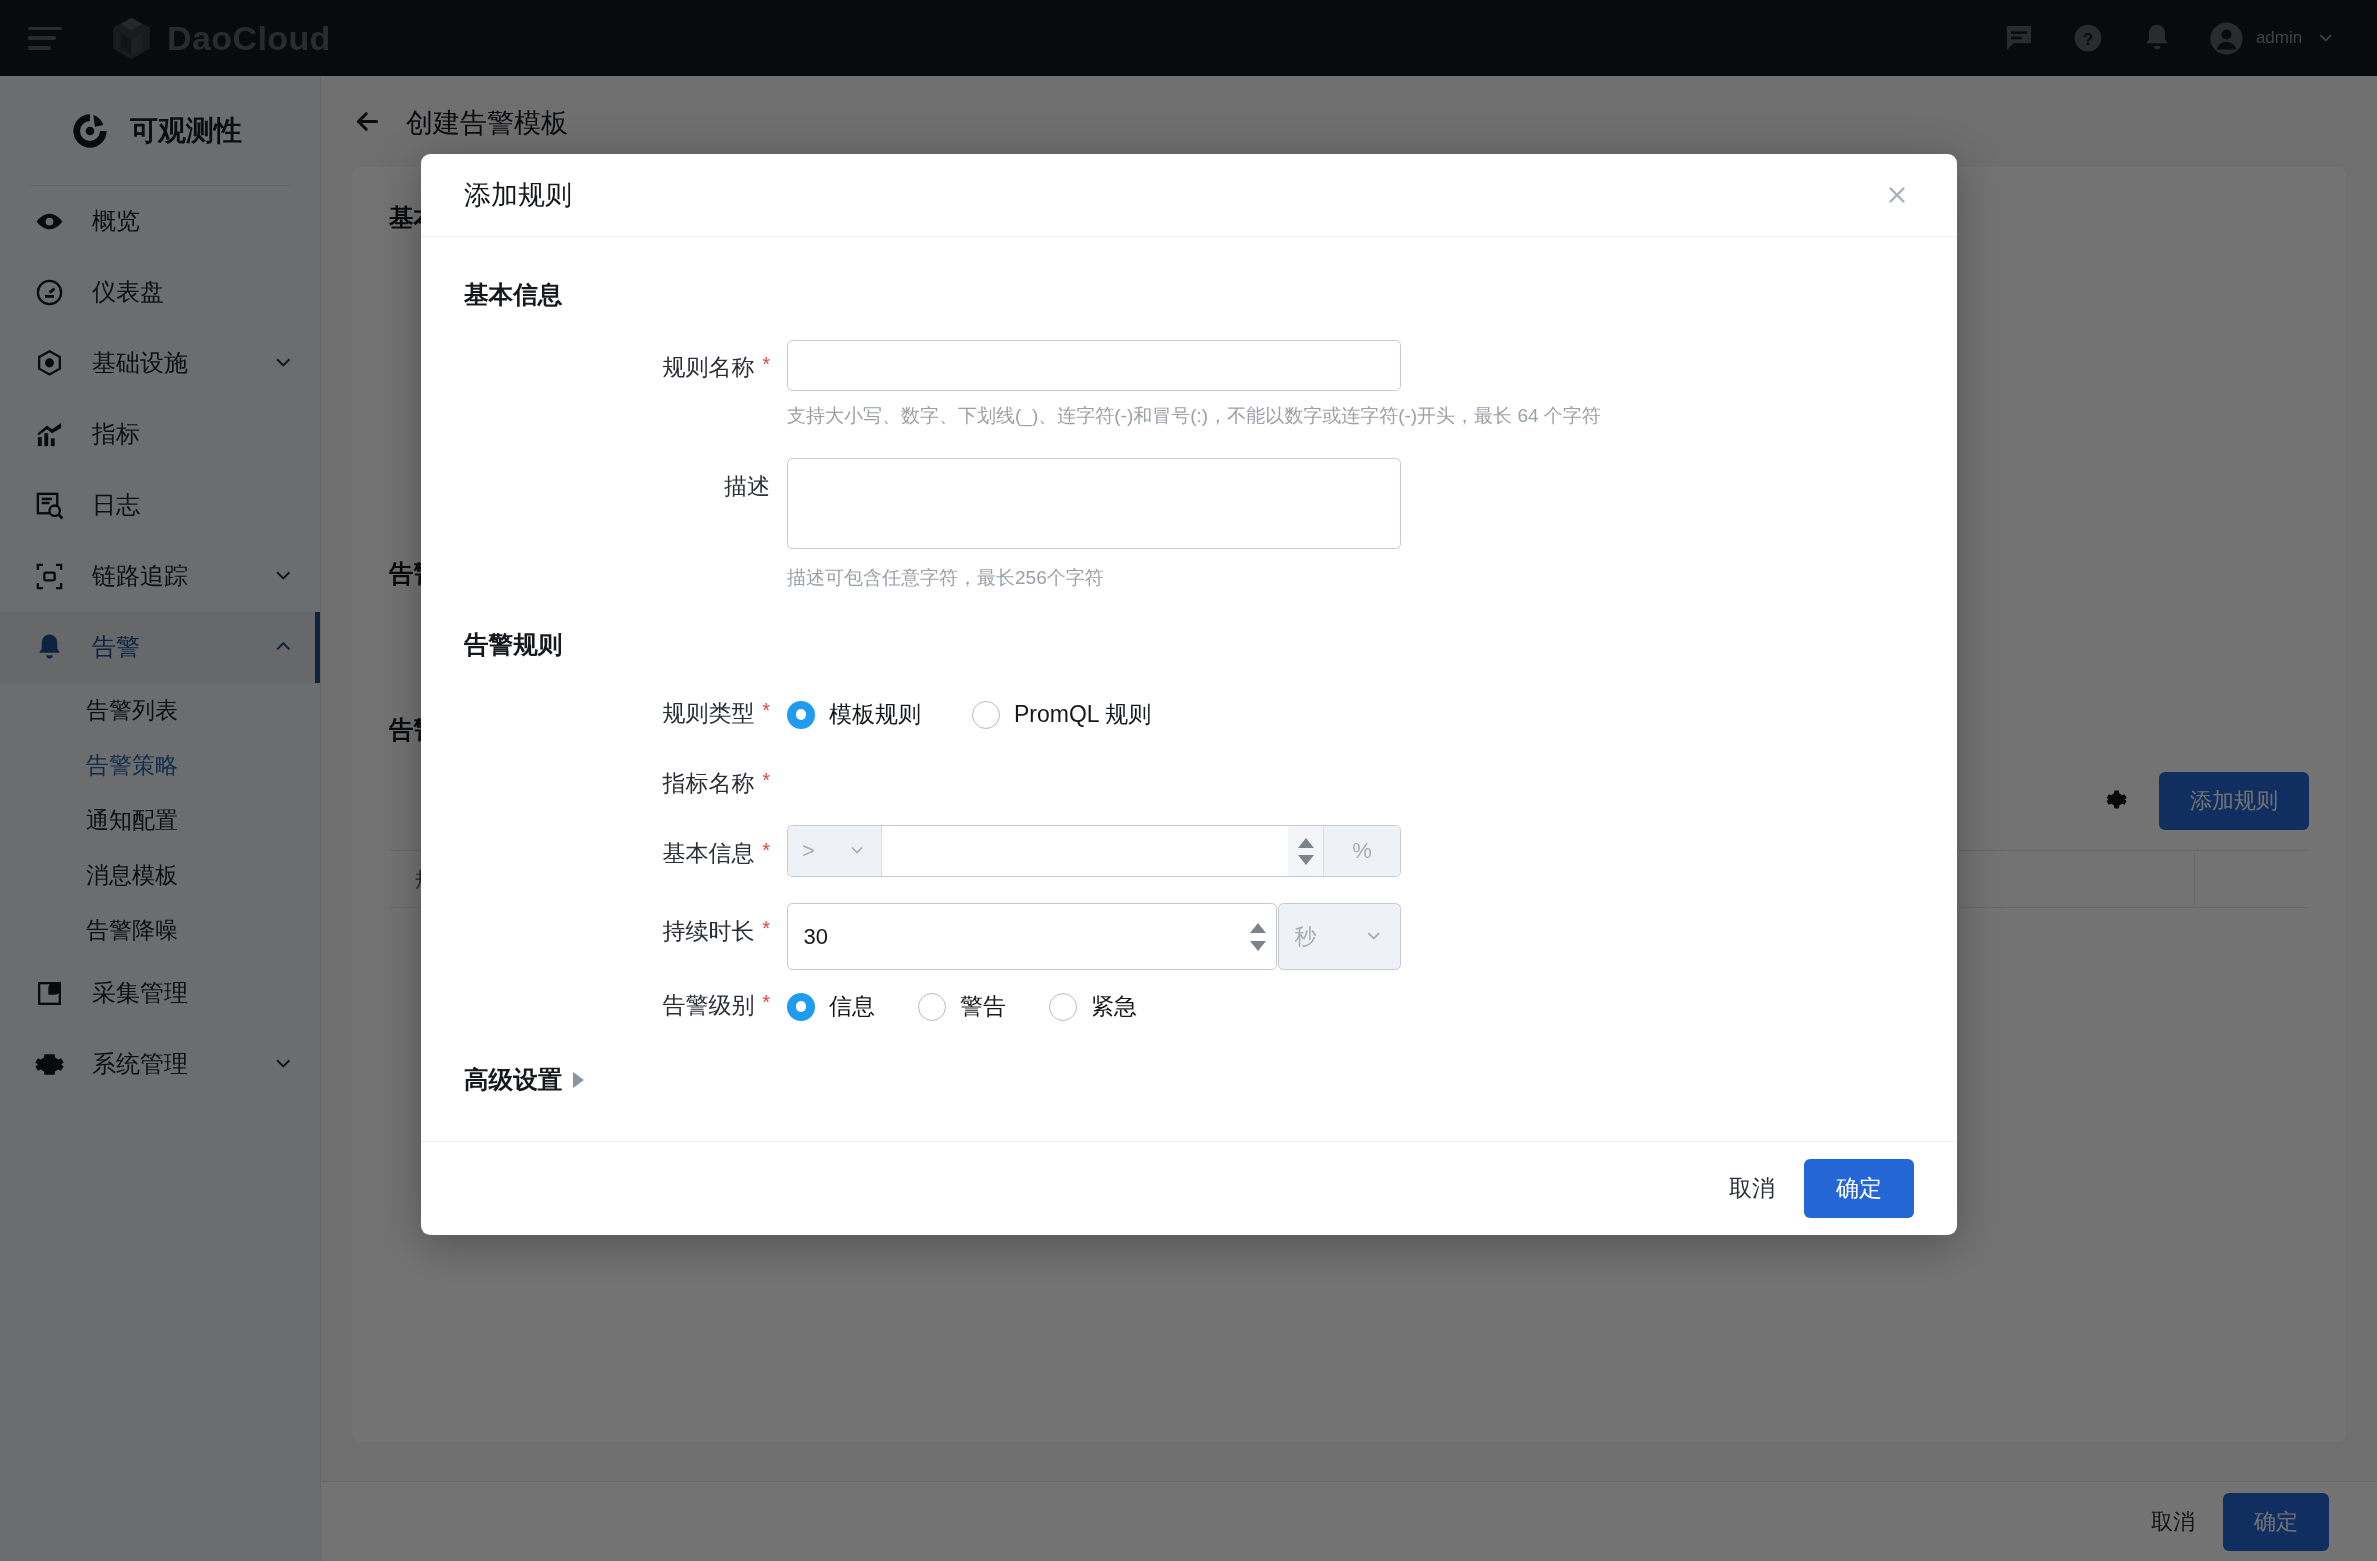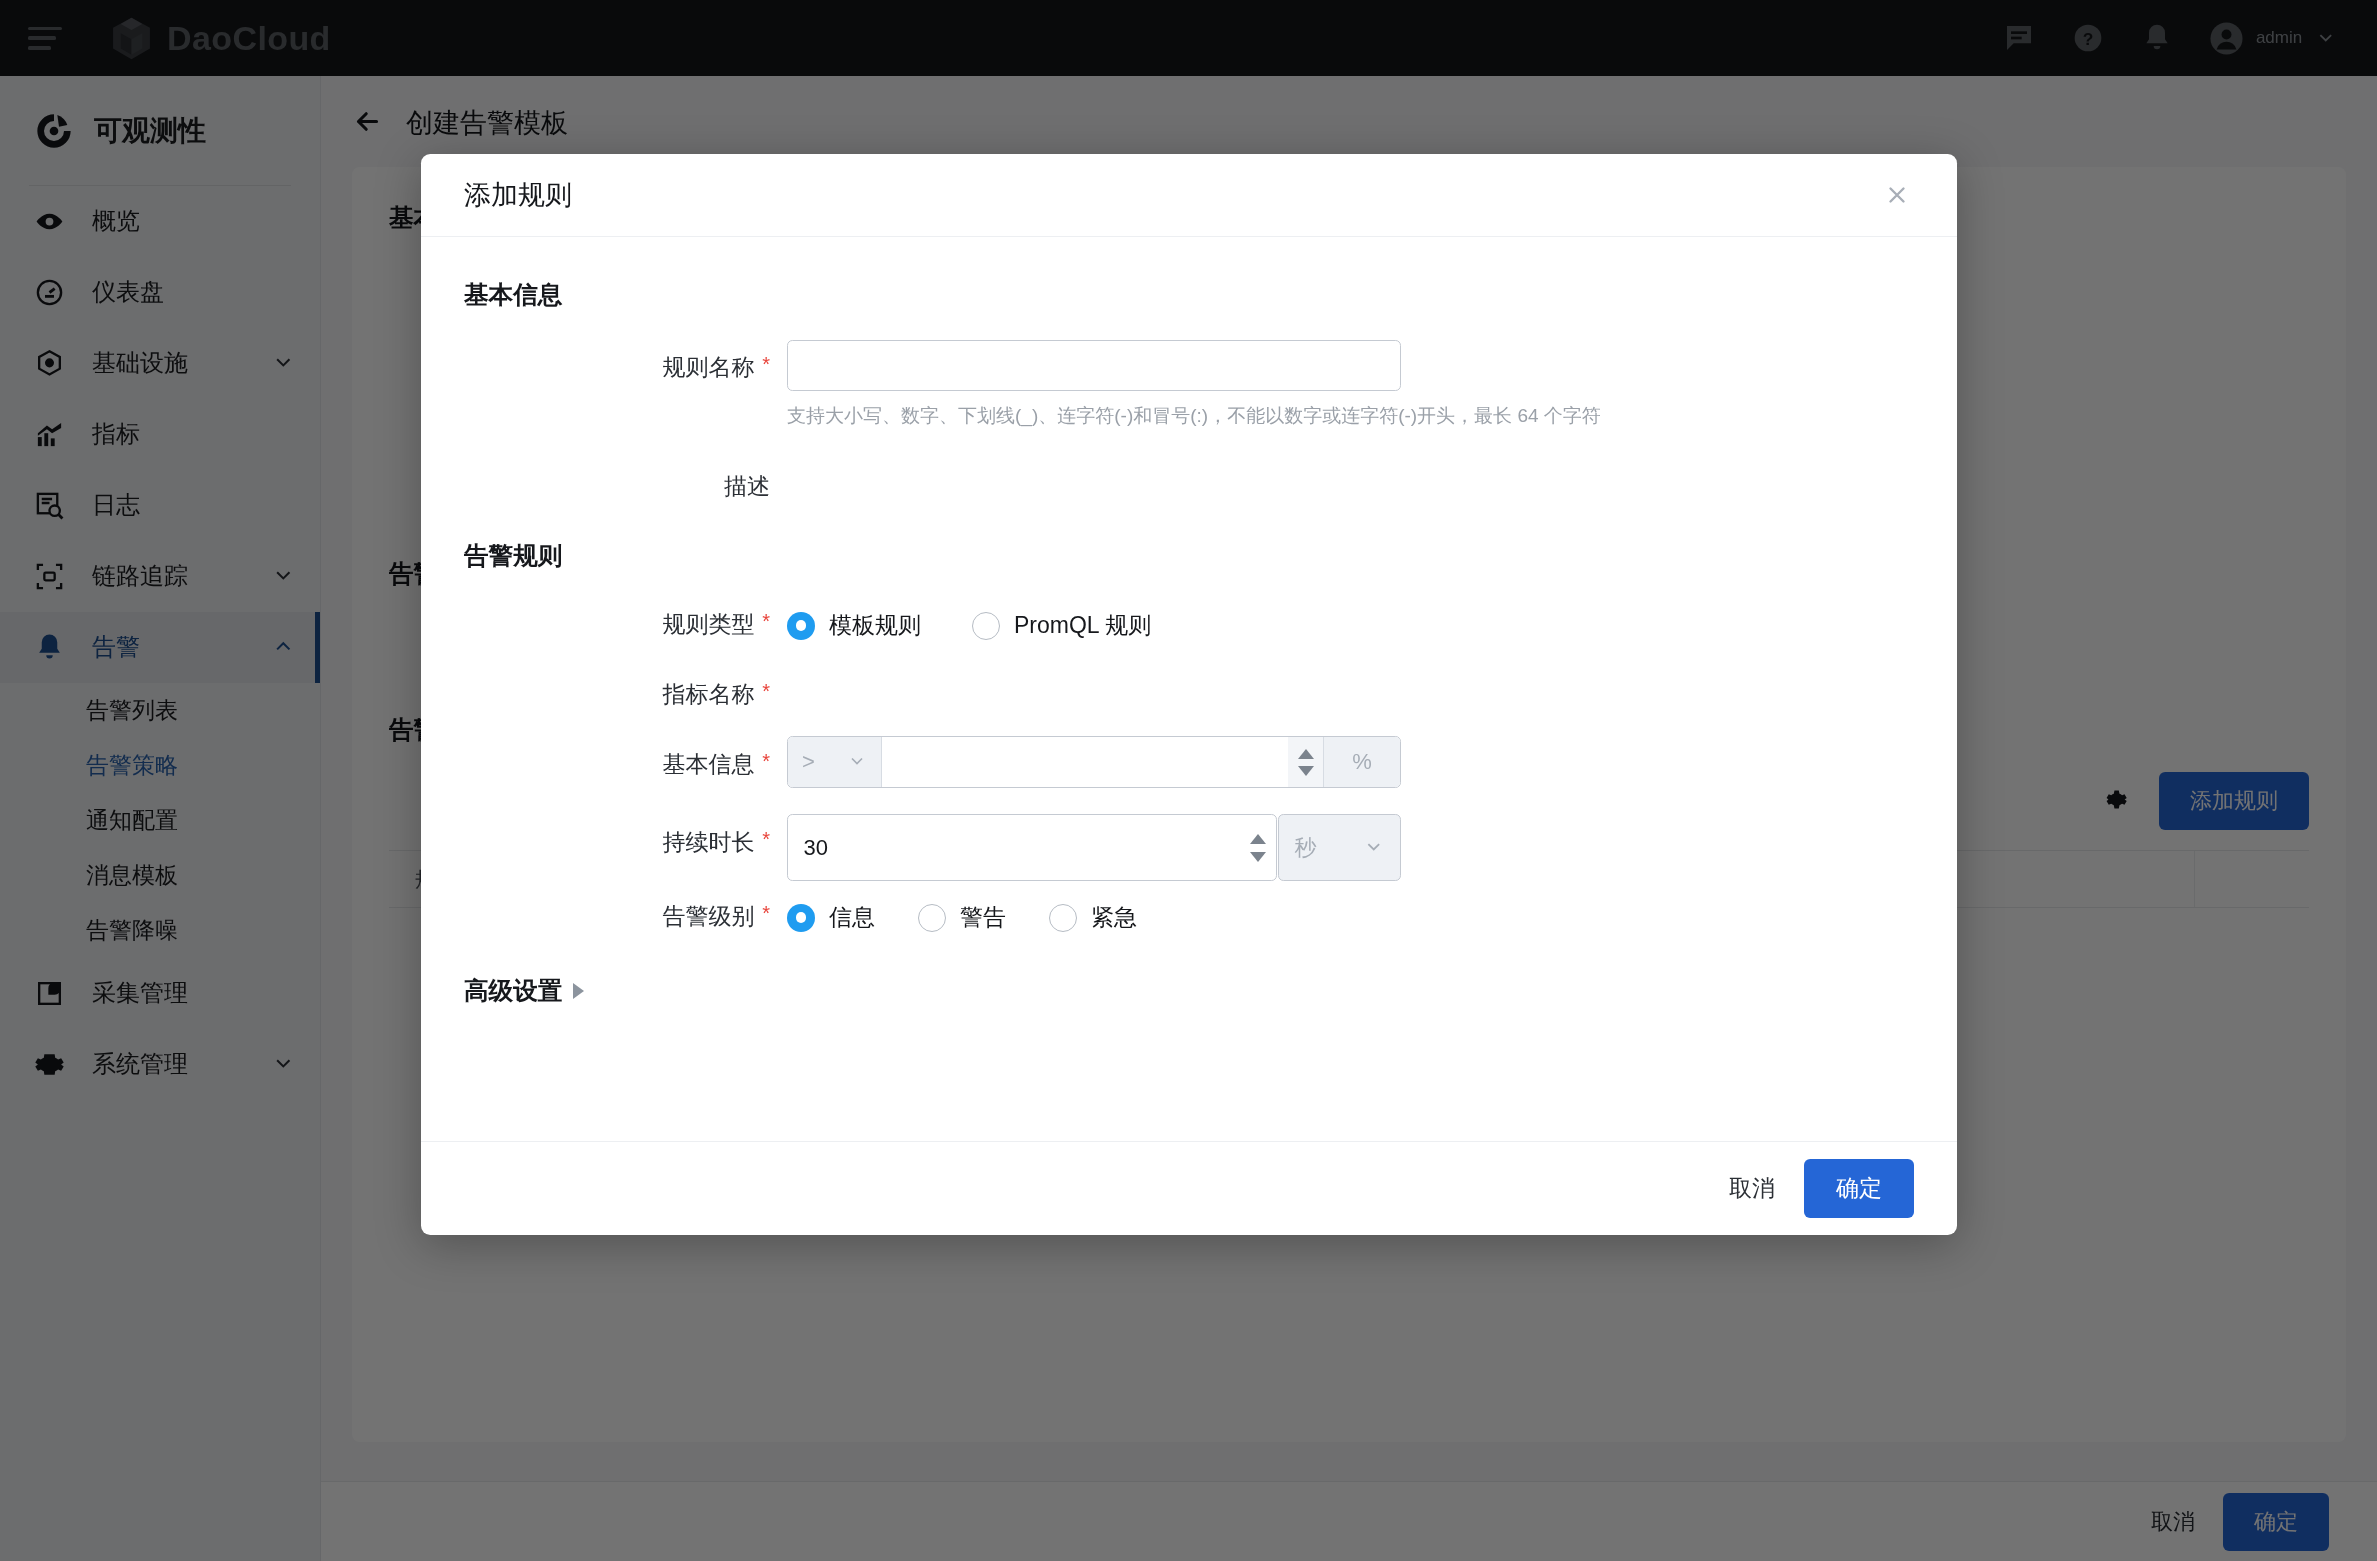--- a/index.html
+++ b/index.html
@@ -30,21 +30,21 @@
   .topbar-right { margin-left: auto; margin-right: 41px; display: flex; align-items: center; gap: 34px; }
   .tb-icon { width: 35px; height: 35px; display: flex; align-items: center; justify-content: center; cursor: pointer; }
   .admin-wrap { display: flex; align-items: center; gap: 12.3px; cursor: pointer; }
   .admin-name { font-size: 17px; color: #8b9096; }
 
   
   .sidebar {
     position: absolute; top: 76px; left: 0; width: 321px; bottom: 0;
     background: #f0f1f3; border-right: 0.8px solid #e3e5e8;
   }
-  .side-header { display: flex; align-items: center; gap: 20px; padding: 35px 0 34px 34px; }
+  .side-header { display: flex; align-items: center; gap: 20px; padding: 35px 0 34px 34px; margin-left: 36px; }
   .side-header-title { font-size: 28px; font-weight: 700; color: #1b1d21; }
   .side-divider { height: 0.8px; background: #dcdee1; margin: 0 29px; }
 
   .nav-item {
     display: flex; align-items: center; height: 71px; padding-left: 34px; padding-right: 24.6px;
     cursor: pointer; position: relative;
   }
   .nav-item .nav-icon { width: 35px; display: flex; align-items: center; justify-content: flex-start; }
   .nav-item .nav-label { font-size: 24px; color: #1b1d21; margin-left: 23px; font-weight: 500; }
   .nav-item .nav-chevron { margin-left: auto; }
@@ -427,20 +427,24 @@
       <div class="form-field">
         <input class="inp" type="text" value="" style="">
         <div class="hint">支持大小写、数字、下划线(_)、连字符(-)和冒号(:)，不能以数字或连字符(-)开头，最长 64 个字符</div>
       </div>
     </div>
 
     <div class="form-row">
       <div class="form-label">
         <span>描述</span>
       </div>
+      <div class="form-field">
+        <textarea class="txtarea" style=""></textarea>
+        <div class="hint">描述可包含任意字符，最长256个字符</div>
+      </div>
     </div>
 
     <div class="m-section-title" style="margin-top:37px">告警规则</div>
 
     <div class="form-row" style="margin-top:34px">
       <div class="form-label" style="padding-top:3.1px">
         <span>规则类型</span>
         <span class="req">*</span>
       </div>
       <div class="form-field">

